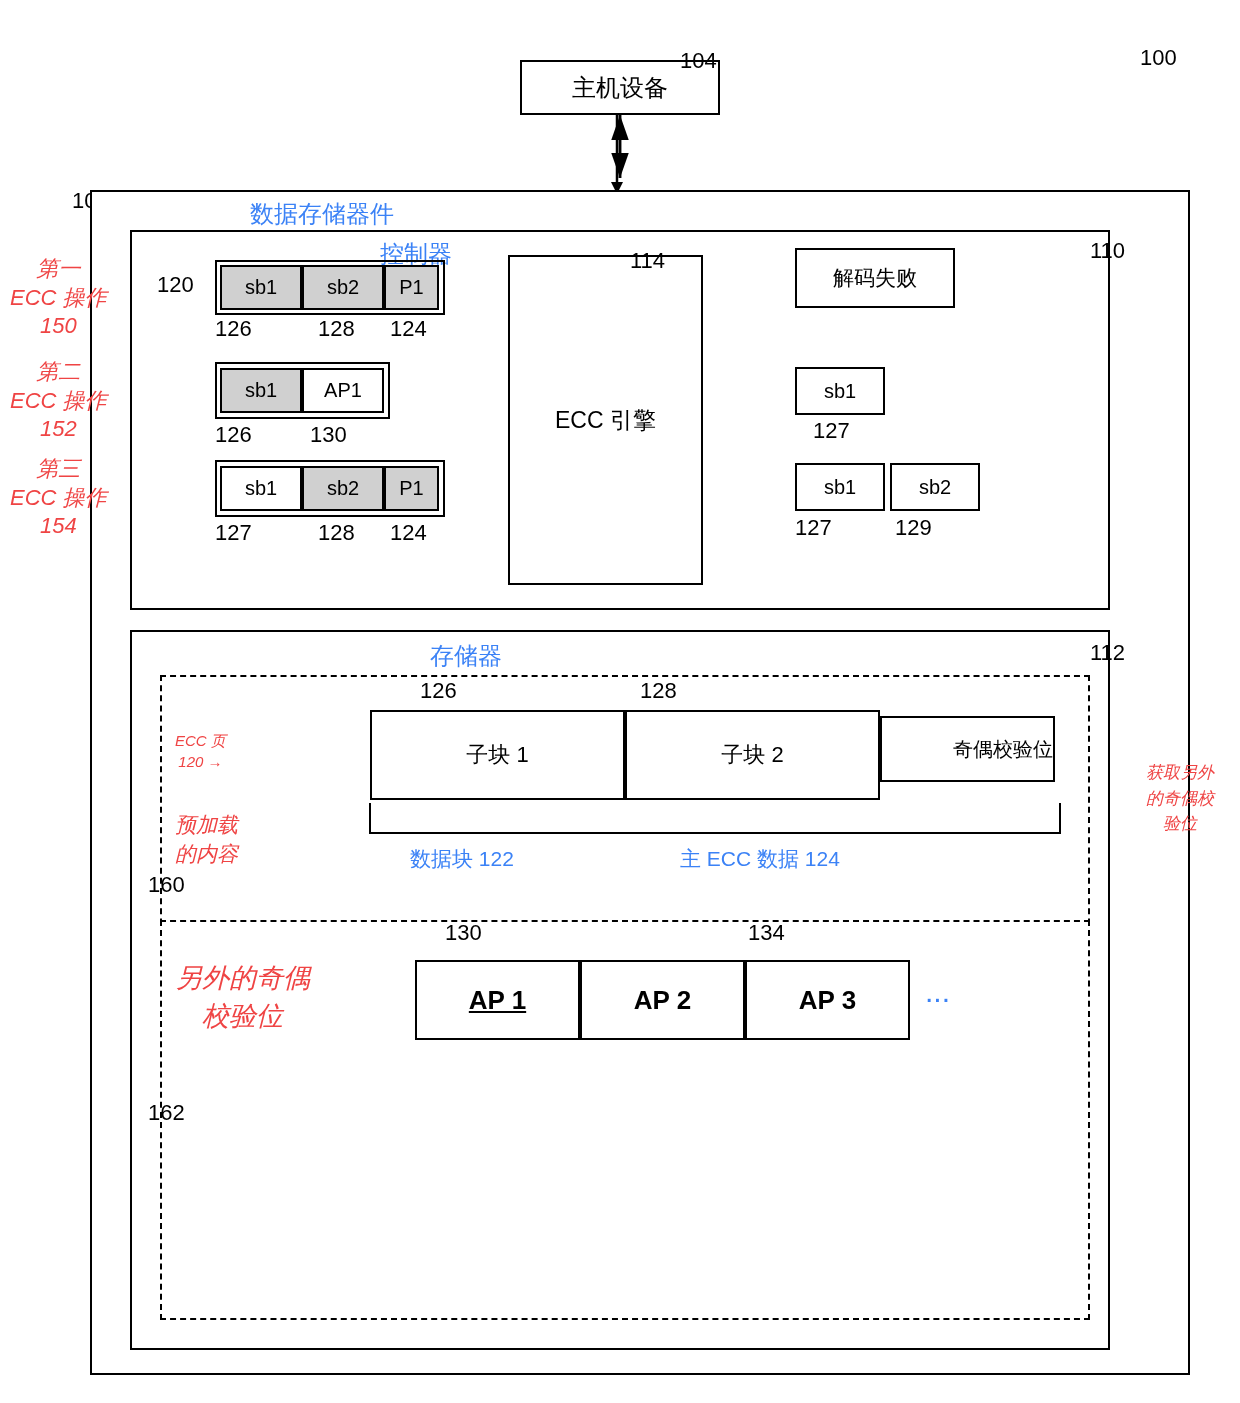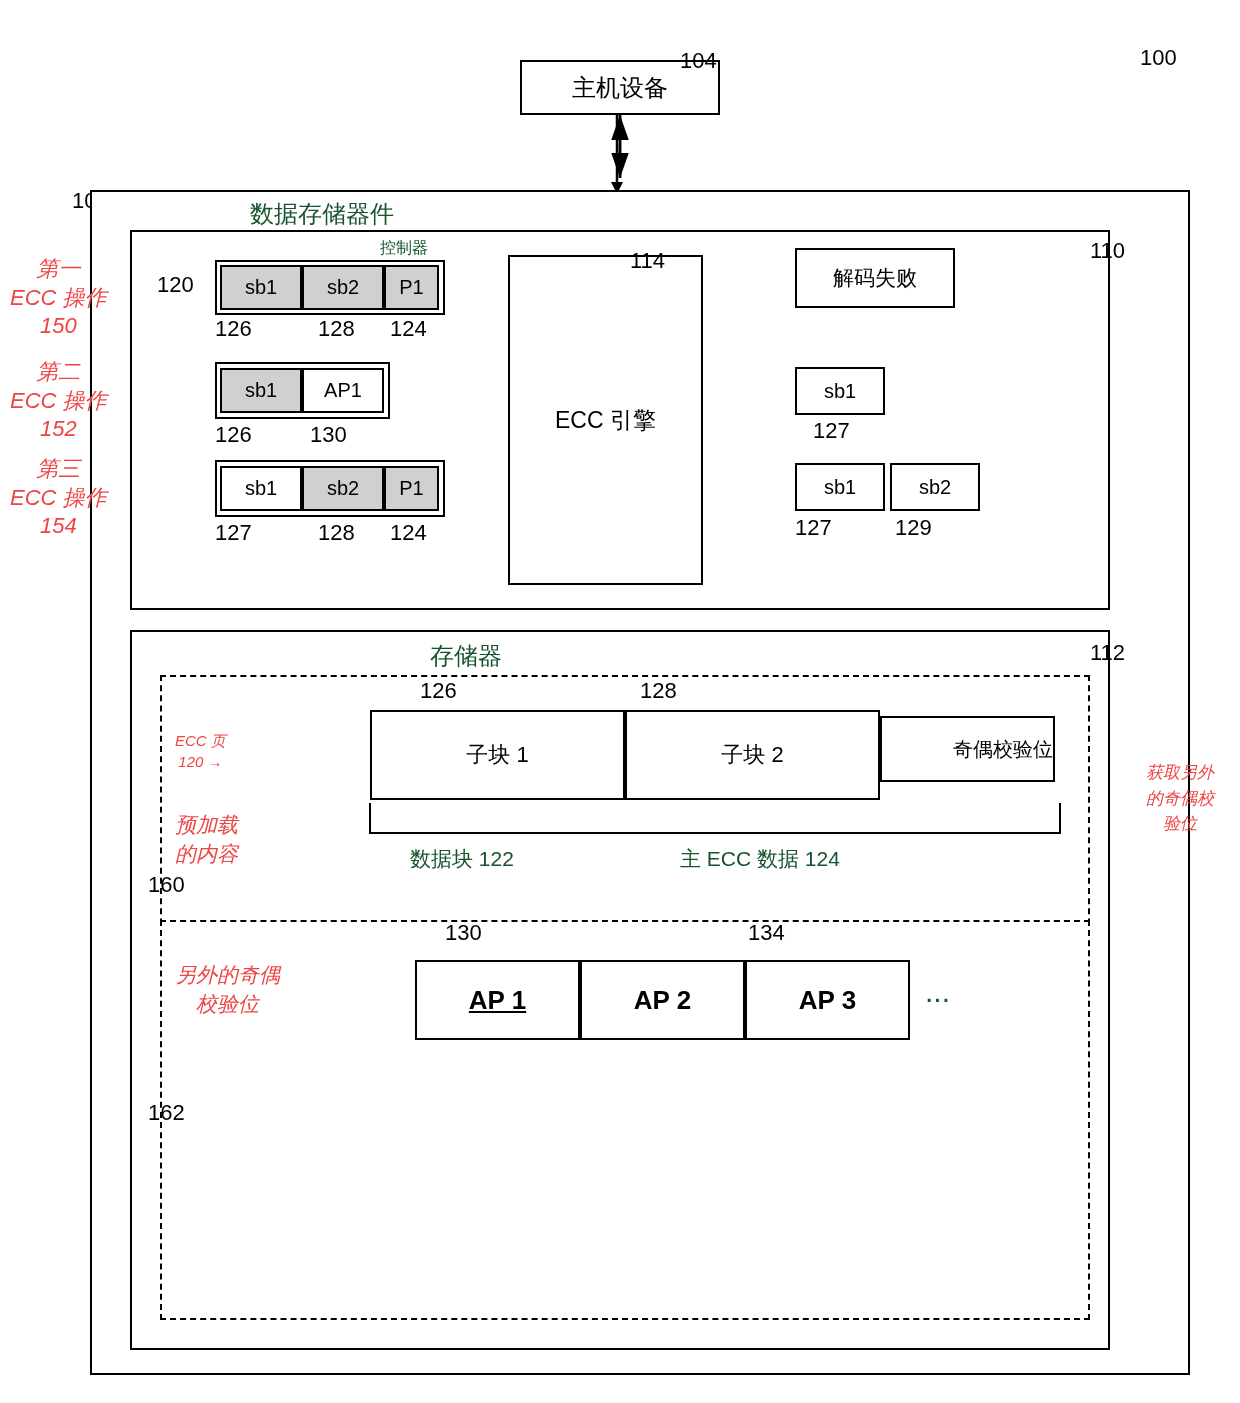--- a/index.html
+++ b/index.html
@@ -49,21 +49,21 @@
       position: absolute;
       top: 0; left: 0;
       width: 1240px;
       height: 1403px;
       pointer-events: none;
     }
 
     .label-text {
       position: absolute;
       font-size: 22px;
-      color: #14532d;
+      color: #3b82f6;
       text-align: center;
     }
 
     .label-left {
       position: absolute;
       font-size: 22px;
       color: #ef4444;
       text-align: center;
       font-style: italic;
     }
@@ -124,21 +124,21 @@
 
   <div class="box" style="top:60px;left:520px;width:200px;height:55px;display:flex;align-items:center;justify-content:center;">
     <span style="font-size:24px;">主机设备</span>
   </div>
   <div class="ref-label" style="top:48px;left:680px;">104</div>
 
   <div class="box" style="top:190px;left:90px;width:1100px;height:1185px;"></div>
   <div class="label-text" style="top:198px;left:250px;font-size:24px;">数据存储器件</div>
 
   <div class="box" style="top:230px;left:130px;width:980px;height:380px;"></div>
-  <div class="label-text" style="top:238px;left:380px;font-size:16px;">控制器</div>
+  <div class="label-text" style="top:238px;left:380px;font-size:24px;">控制器</div>
   <div class="ref-label" style="top:238px;left:1090px;">110</div>
 
   <div class="box" style="top:255px;left:508px;width:195px;height:330px;display:flex;align-items:center;justify-content:center;">
     <span style="font-size:23px;text-align:center;">ECC 引擎</span>
   </div>
   <div class="ref-label" style="top:248px;left:630px;">114</div>
 
   <div class="box" style="top:248px;left:795px;width:160px;height:60px;display:flex;align-items:center;justify-content:center;">
     <span style="font-size:21px;">解码失败</span>
   </div>
@@ -240,21 +240,21 @@
   <div class="label-text" style="top:845px;left:680px;font-size:21px;">主 ECC 数据 124</div>
 
   <div class="label-left" style="top:730px;left:175px;font-size:15px;line-height:1.4;">ECC 页<br>120 →</div>
 
   <div class="label-left" style="top:810px;left:175px;font-size:21px;line-height:1.4;">预加载<br>的内容</div>
 
   <div class="ref-label" style="top:872px;left:148px;">160</div>
 
   <div class="box-dashed" style="top:920px;left:160px;width:930px;height:400px;"></div>
 
-  <div class="label-left" style="top:960px;left:175px;font-size:21px;line-height:1.4;">另外的奇偶<br>校验位</div>
+  <div class="label-left" style="top:960px;left:175px;font-size:27px;line-height:1.4;">另外的奇偶<br>校验位</div>
 
   <div class="ref-label" style="top:1100px;left:148px;">162</div>
 
   <div class="ref-label" style="top:920px;left:445px;">130</div>
   <div class="ref-label" style="top:920px;left:600px;margin-top:48px;">132</div>
   <div class="ref-label" style="top:920px;left:748px;">134</div>
 
   <div class="box" style="top:960px;left:415px;width:165px;height:80px;display:flex;align-items:center;justify-content:center;">
     <span style="font-size:26px;font-weight:bold;text-decoration:underline;">AP 1</span>
   </div>

